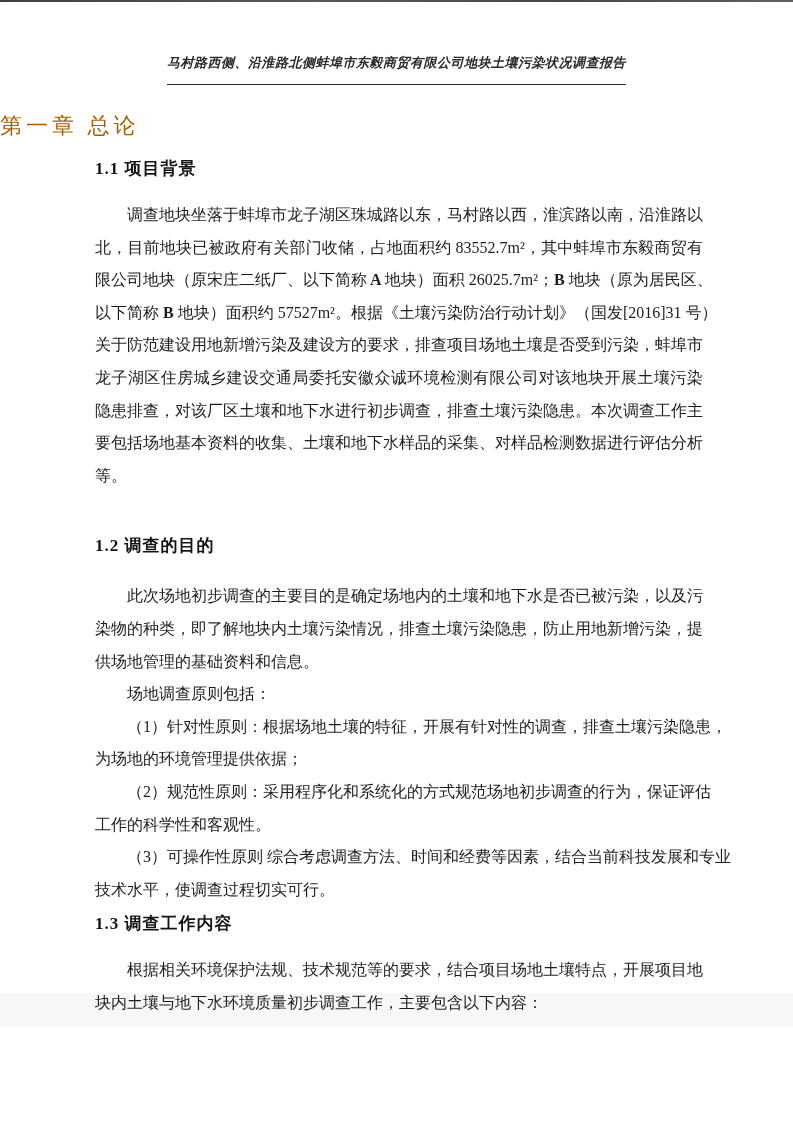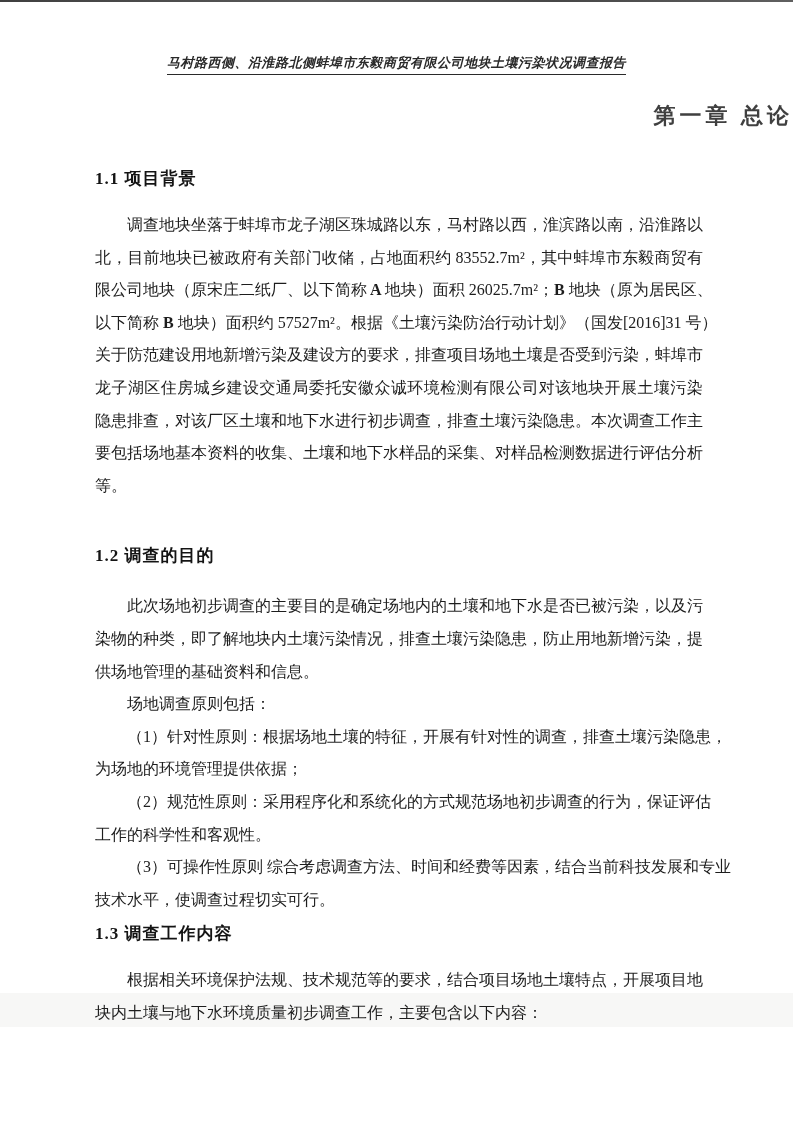--- a/index.html
+++ b/index.html
@@ -21,43 +21,43 @@
     text-align:center;
     font-size:13px;
     font-style:italic;
     font-weight:bold;
     letter-spacing:0.5px;
     color:#2a2a2a;
   }
   .header .hdr-inner{
     display:inline-block;
     border-bottom:1.5px solid #2a2a2a;
-    padding-bottom:2px;
+    padding-bottom:12px;
   }
   .chapter{
     margin:26px 0 0 0;
-    text-align:right;
+    text-align:left;
     font-size:22px;
-    font-weight:bold;
+    font-weight:normal;
     letter-spacing:4px;
-    color:#404040;
+    color:#a16207;
   }
   #sections{
     margin-left:95px;
     width:608px;
   }
   h2.sec-heading{
     font-size:17px;
     font-weight:bold;
     color:#141414;
     margin:0;
     line-height:24px;
     letter-spacing:1px;
   }
-  .sec-0 h2.sec-heading{margin-top:36px;}
+  .sec-0 h2.sec-heading{margin-top:16px;}
   .sec-1 h2.sec-heading{margin-top:36px;}
   .sec-2 h2.sec-heading{margin-top:0;}
   .sec-0 .para:first-of-type{margin-top:24px;}
   .sec-1 .para:first-of-type{margin-top:28px;}
   .sec-2 .para:first-of-type{margin-top:24px;}
   .para{margin:0;}
   .line{
     display:flex;
     justify-content:space-between;
     align-items:baseline;

